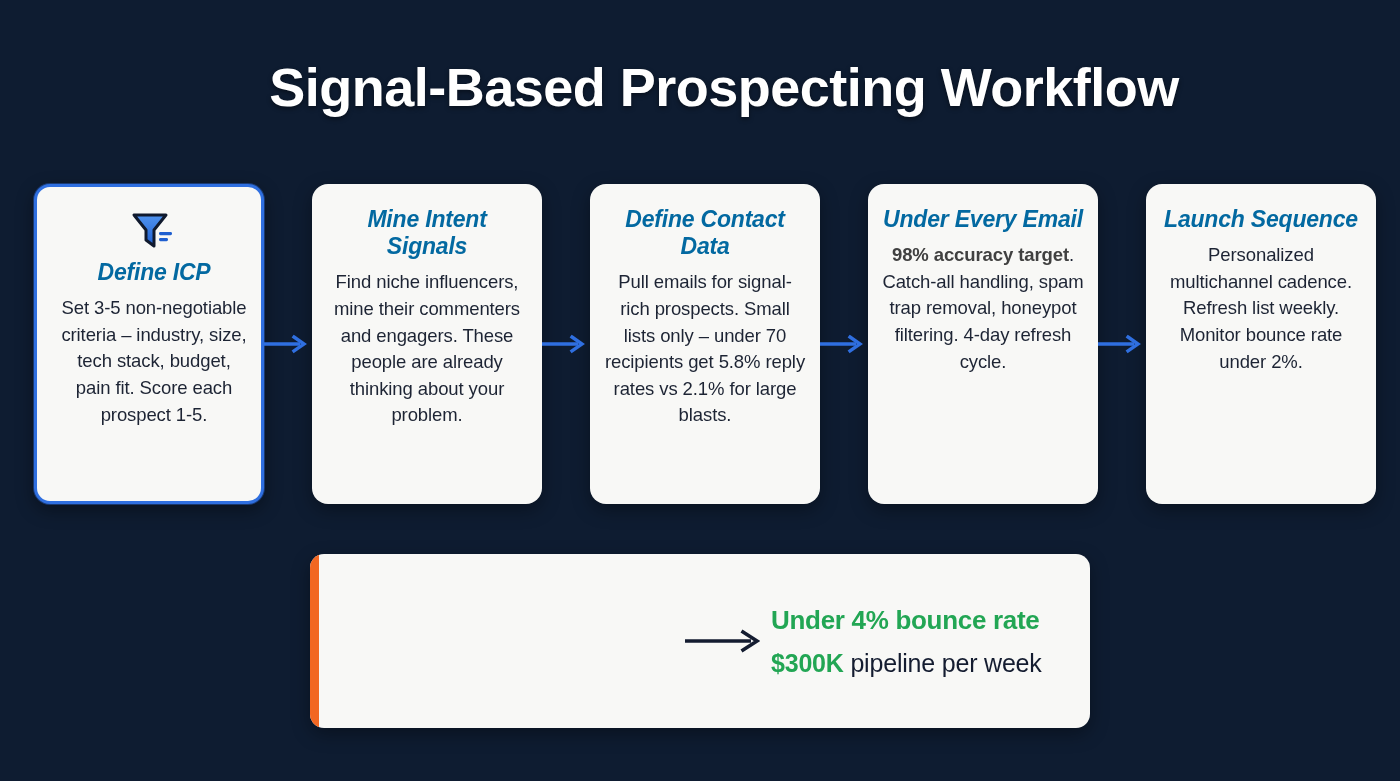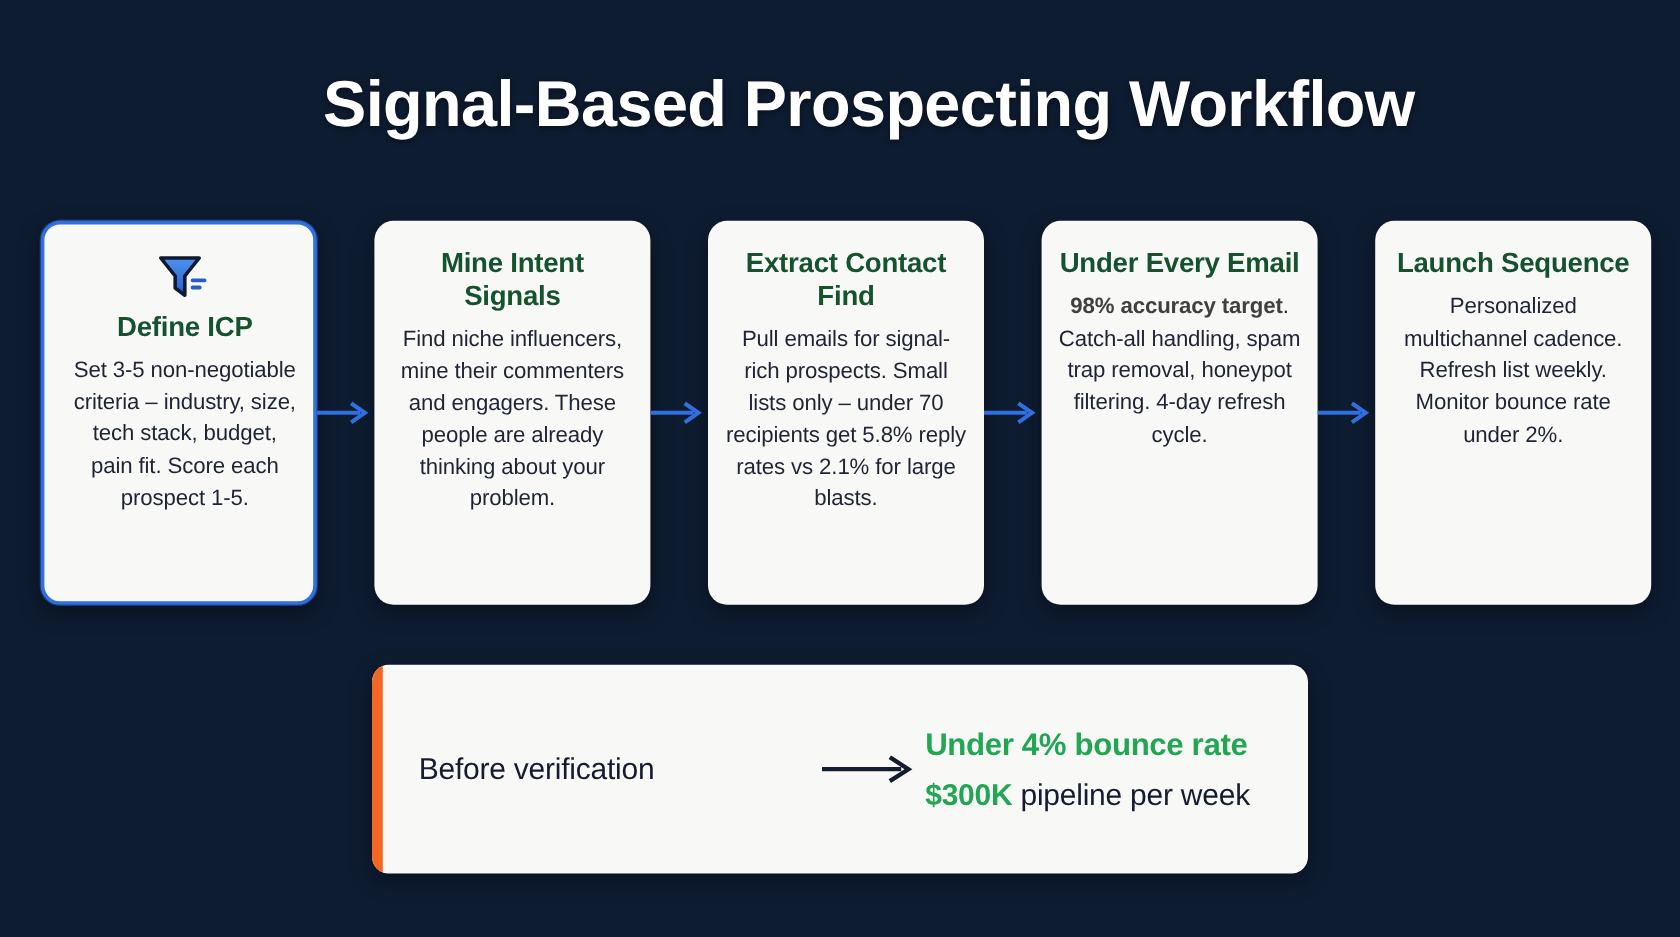--- a/index.html
+++ b/index.html
@@ -64,25 +64,26 @@
     height: 44px;
     margin-bottom: 6px;
     display: flex;
     align-items: center;
     justify-content: center;
   }
 
   .card-title {
     font-size: 23px;
     font-weight: bold;
-    color: #14532d;
+    color: #0369a1;
     text-align: center;
     line-height: 1.18;
     margin-bottom: 9px;
     letter-spacing: -0.2px;
+    font-style: italic;
   }
 
   .card-body {
     font-size: 18.5px;
     color: #1d2434;
     text-align: center;
     line-height: 1.44;
     letter-spacing: -0.1px;
   }
 
@@ -209,21 +210,21 @@
   </div>
 
   <div class="arrow-connector">
     <svg width="48" height="20" viewBox="0 0 48 20">
       <line x1="0" y1="10" x2="36" y2="10" stroke="#2f6fe0" stroke-width="3.4"></line>
       <polyline points="30,3 40,10 30,17" fill="none" stroke="#2f6fe0" stroke-width="3.4" stroke-linecap="square" stroke-linejoin="miter"></polyline>
     </svg>
   </div>
 
   <div class="step-card">
-    <div class="card-title">Extract Contact Find</div>
+    <div class="card-title">Define Contact Data</div>
     <div class="card-body">
       <span>Pull emails for signal-rich prospects. Small lists only – under 70 recipients get 5.8% reply rates vs 2.1% for large blasts.</span>
     </div>
   </div>
 
   <div class="arrow-connector">
     <svg width="48" height="20" viewBox="0 0 48 20">
       <line x1="0" y1="10" x2="36" y2="10" stroke="#2f6fe0" stroke-width="3.4"></line>
       <polyline points="30,3 40,10 30,17" fill="none" stroke="#2f6fe0" stroke-width="3.4" stroke-linecap="square" stroke-linejoin="miter"></polyline>
     </svg>
@@ -250,21 +251,20 @@
     </div>
   </div>
 
 </div>
 
 <div class="compare-panel">
   <div class="accent-bar"></div>
   <div class="compare-inner">
 
     <div class="compare-col before">
-      <div class="cmp-label">Before verification</div>
     </div>
 
     <div class="compare-arrow">
       <svg width="84" height="24" viewBox="0 0 84 24">
         <line x1="2" y1="12" x2="68" y2="12" stroke="#141c30" stroke-width="3.6"></line>
         <polyline points="60,3 74,12 60,21" fill="none" stroke="#141c30" stroke-width="3.6" stroke-linecap="square" stroke-linejoin="miter"></polyline>
       </svg>
     </div>
 
     <div class="compare-col after">

